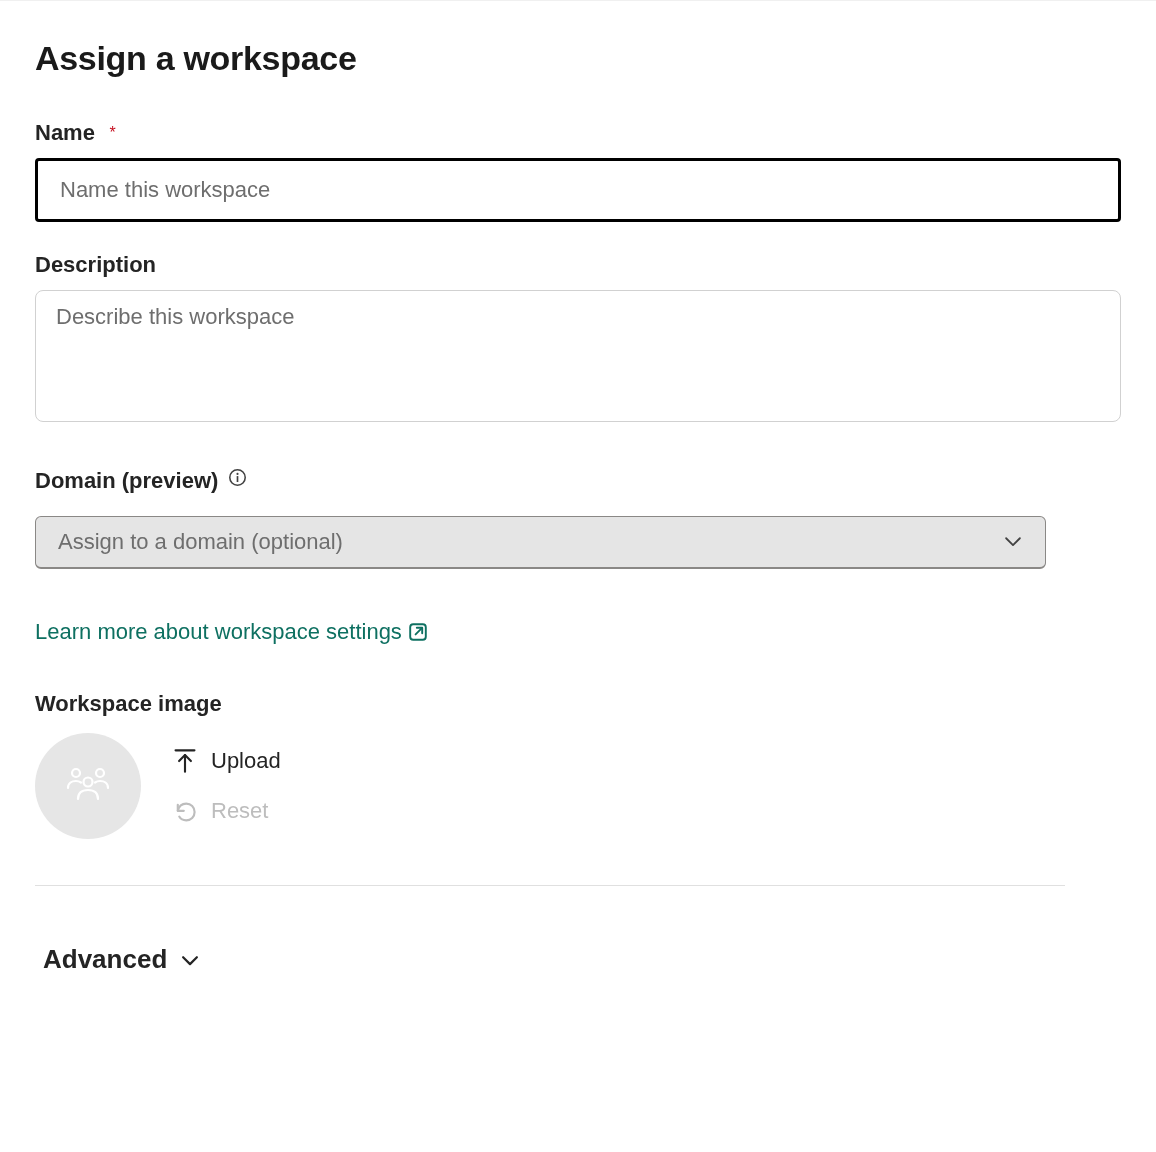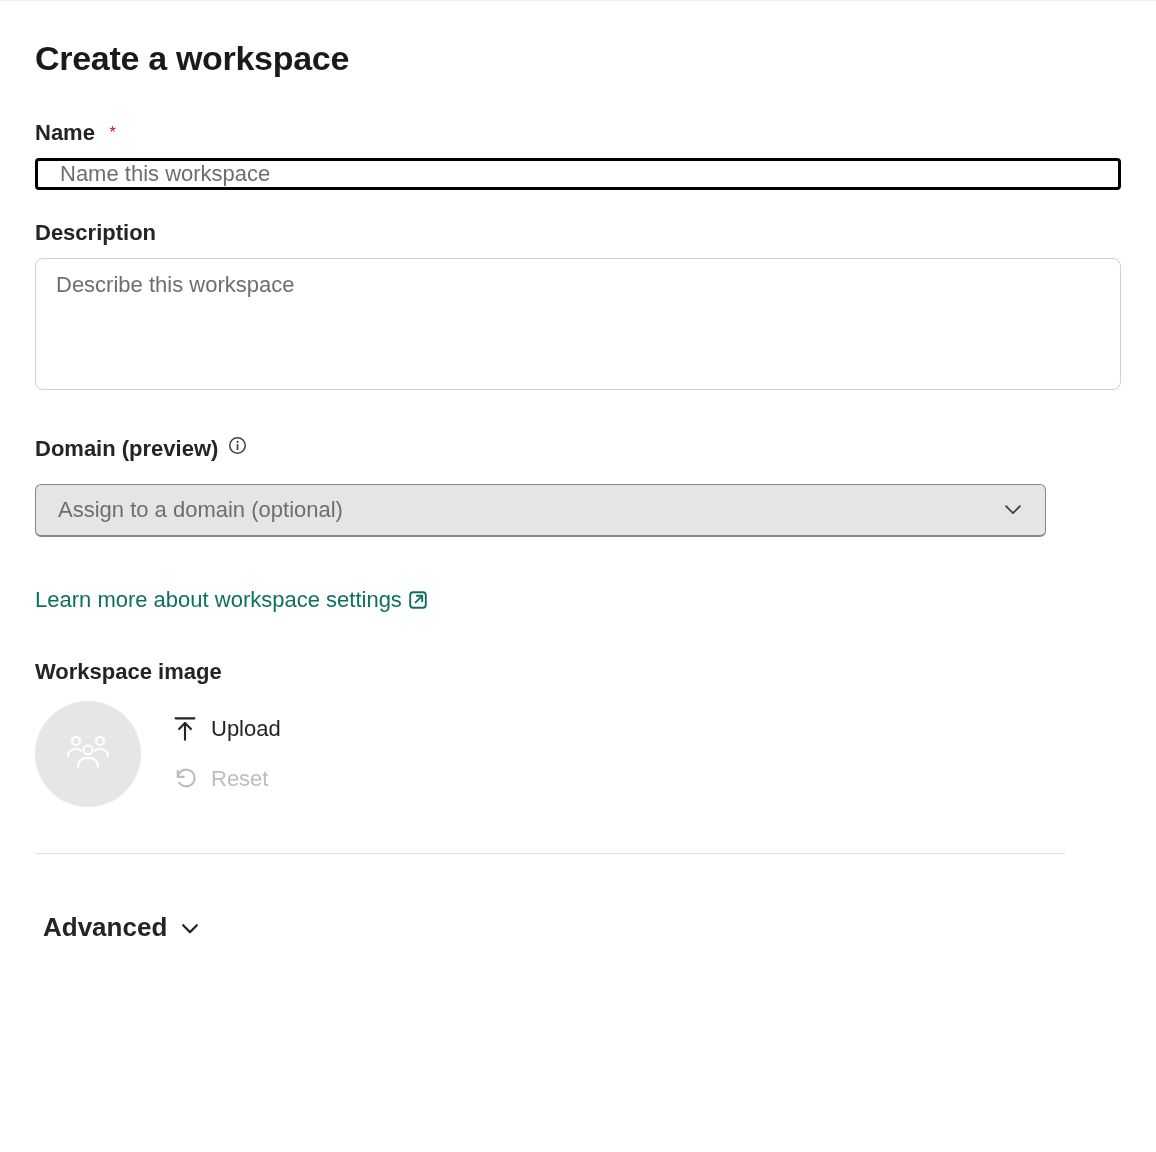--- a/index.html
+++ b/index.html
@@ -39,21 +39,21 @@
       color: #c50f1f;
       font-size: 16px;
       margin-left: 10px;
       vertical-align: top;
       position: relative;
       top: 4px;
     }
     .text-input {
       width: 100%;
       font-size: 22px;
-      padding: 0 22px;
+      padding: 16px 22px;
       border: 3px solid #000000;
       border-radius: 4px;
       outline: none;
       font-family: inherit;
       color: #737373;
     }
     .text-input::placeholder {
       color: #6e6e6e;
     }
     .textarea-input {
@@ -152,21 +152,21 @@
       justify-content: center;
       flex-shrink: 0;
     }
     .image-buttons {
       display: flex;
       flex-direction: column;
       gap: 16px;
     }
     .image-action-button {
       display: flex;
-      align-items: flex-start;
+      align-items: flex-end;
       gap: 14px;
       background: none;
       border: none;
       cursor: pointer;
       font-size: 22px;
       font-family: inherit;
       color: #242424;
       padding: 4px 0;
     }
     .image-action-button.disabled {
@@ -194,21 +194,21 @@
       font-family: inherit;
       color: #242424;
       margin-top: 54px;
       padding: 4px 8px;
     }
   </style>
 </head>
 <body>
 
 <div class="container">
-  <h1 class="page-title">Create a workspace</h1>
+  <h1 class="page-title">Assign a workspace</h1>
 
   <div class="field-group">
     <div>
       <span class="field-label">Name</span>
       <span class="required-asterisk">*</span>
     </div>
     <input type="text" class="text-input" placeholder="Name this workspace" style="">
   </div>
 
   <div class="field-group">

